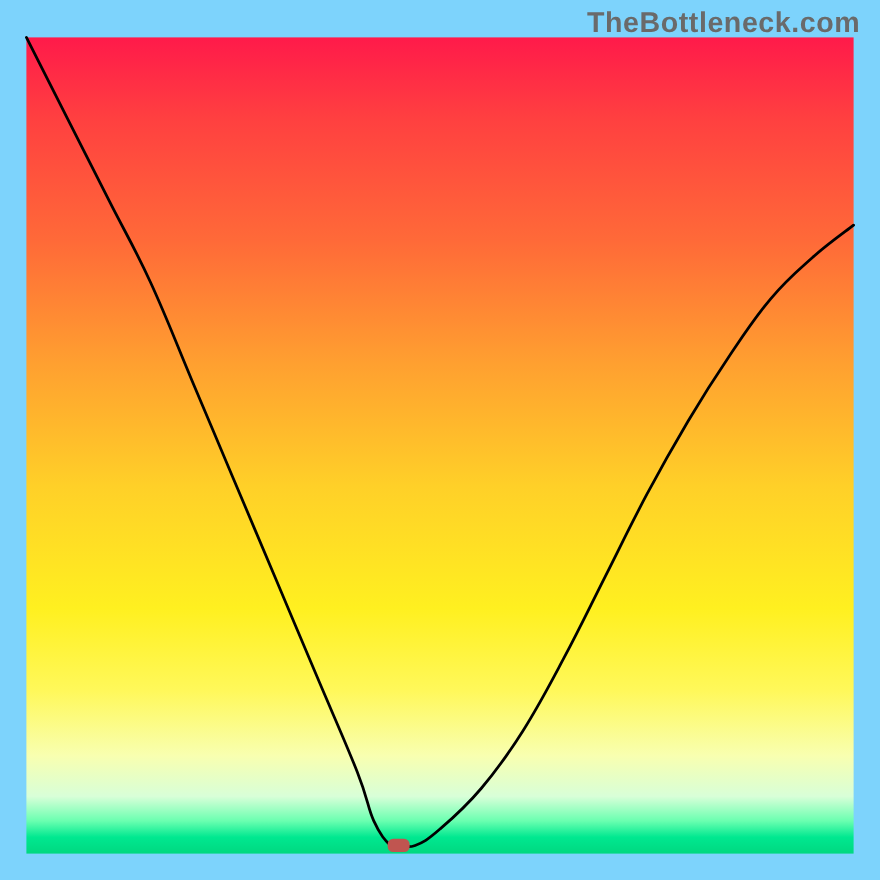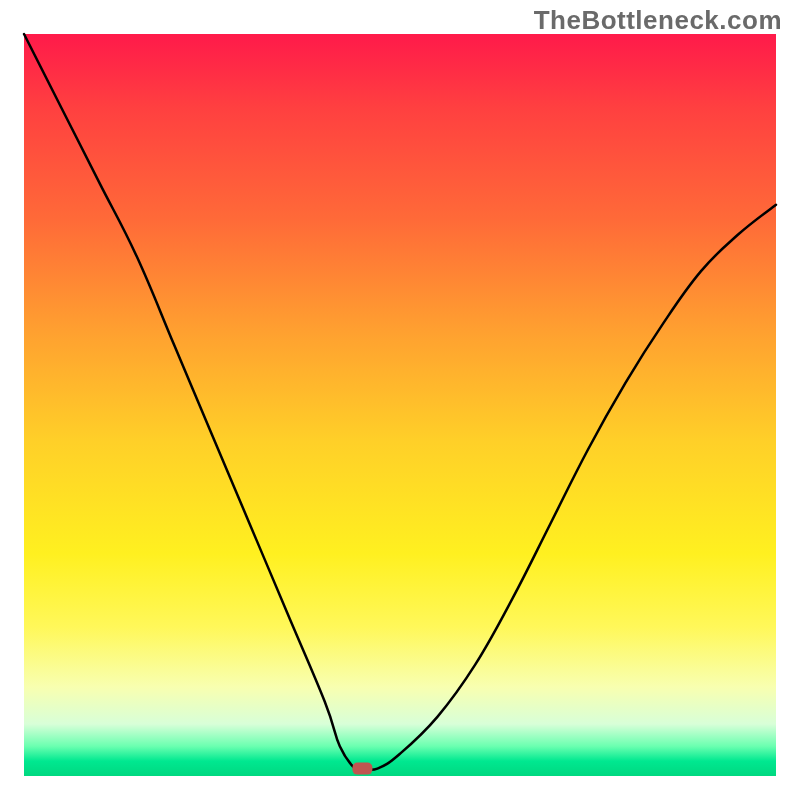--- a/index.html
+++ b/index.html
@@ -8,21 +8,21 @@
     width: 800px;
     height: 800px;
     background: #000;
     font-family: Arial, Helvetica, sans-serif;
     overflow: hidden;
   }
   .frame {
     position: relative;
     width: 800px;
     height: 800px;
-    background: #ffffff;
+    background: #7dd3fc;
   }
   .watermark {
     position: absolute;
     top: 5px;
     right: 18px;
     color: #6a6a6a;
     font-size: 26px;
     font-weight: 600;
     letter-spacing: 0.5px;
     z-index: 5;

